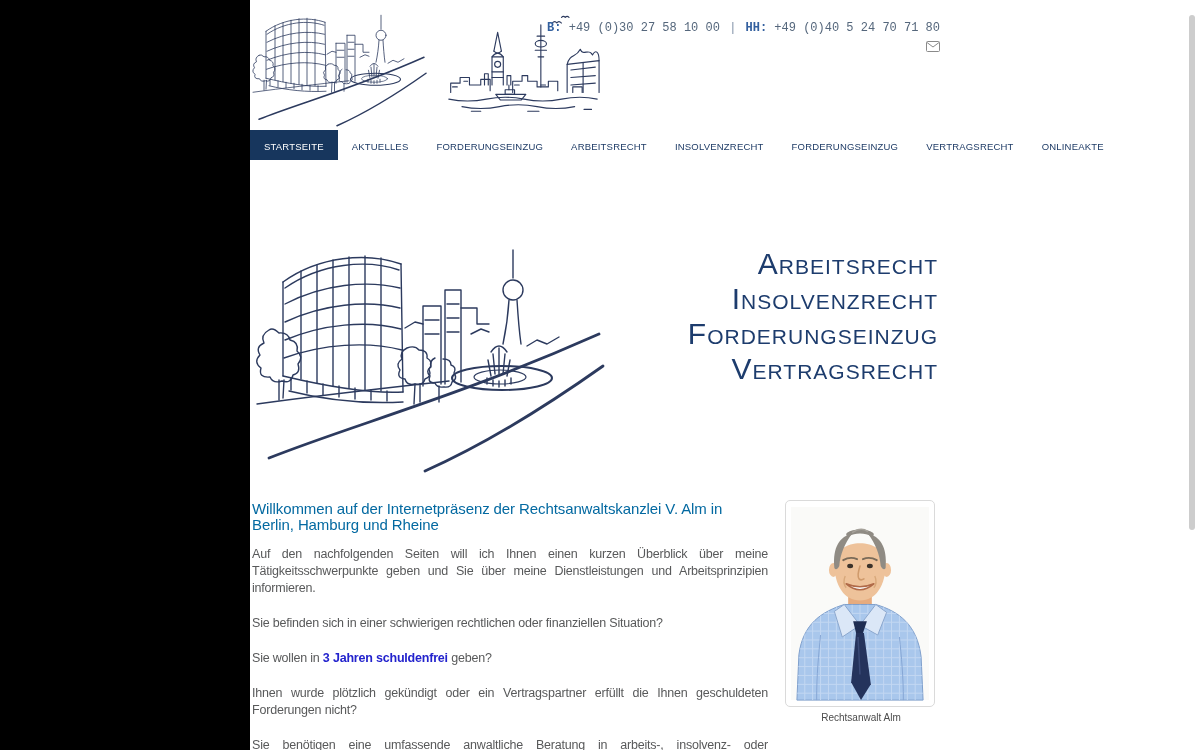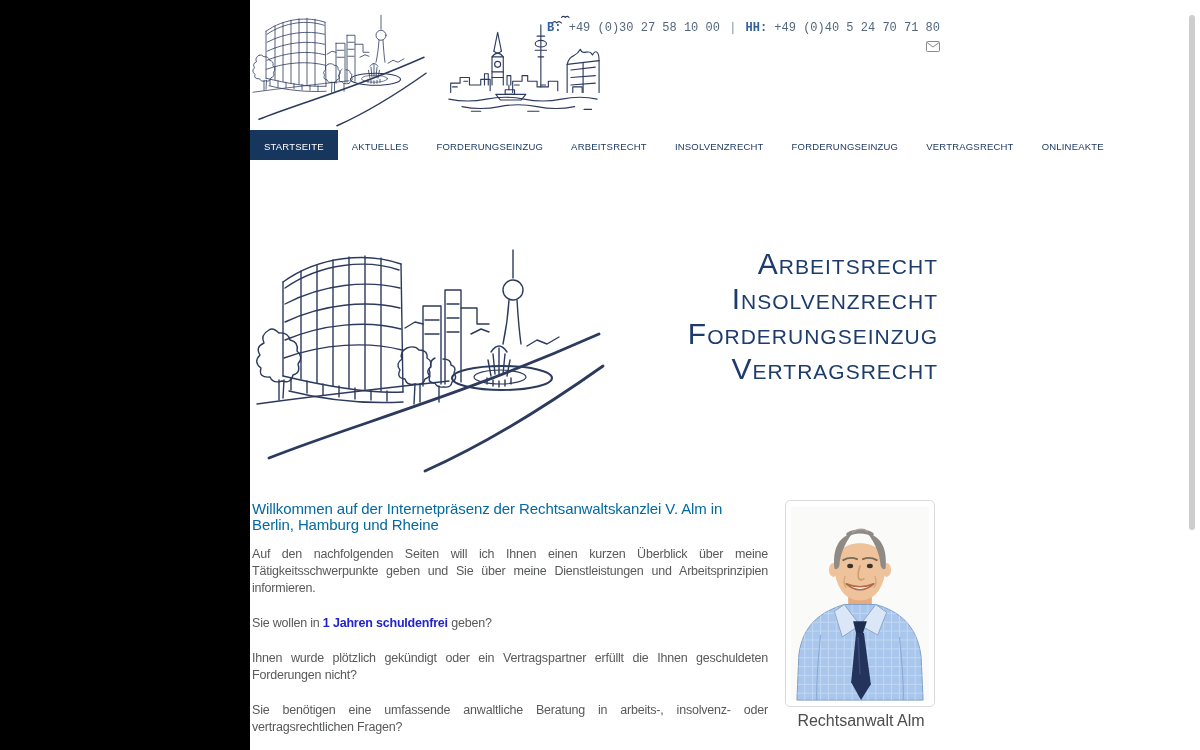--- a/index.html
+++ b/index.html
@@ -32,21 +32,21 @@
   
   .intro{position:absolute;left:2px;top:501px;width:516px;}
   .intro h1{font-size:15px;line-height:16px;font-weight:400;color:#0369a1;margin:0 0 13px 0;letter-spacing:-.1px;}
   .intro p{font-size:12.5px;line-height:17px;color:#58595a;margin:0 0 18px 0;text-align:justify;letter-spacing:-.2px;}
   .blue-link{color:#2323cd;font-weight:bold;text-decoration:none;cursor:pointer;}
 
   
   .photo-card{position:absolute;left:535px;top:500px;width:150px;height:207px;margin:0;
               background:#fff;border:1px solid #dadada;border-radius:5px;padding:5px;box-sizing:border-box;}
   .photo-caption{position:absolute;left:535px;top:712px;width:152px;text-align:center;
-                 font-size:16px;color:#4c4c4c;}
+                 font-size:10px;color:#4c4c4c;}
 
   
   .scrollbar-thumb{position:absolute;left:1189px;top:15px;width:6px;height:515px;
                    background:#cdcdcd;border-radius:3px;cursor:pointer;}
 
   .line-art{stroke:#2c3a5e;fill:none;stroke-linecap:round;stroke-linejoin:round;}
 </style>
 </head>
 <body>
 
@@ -206,21 +206,22 @@
     <div class="hero-headings">
       <div class="hero-heading">Arbeitsrecht</div>
       <div class="hero-heading">Insolvenzrecht</div>
       <div class="hero-heading">Forderungseinzug</div>
       <div class="hero-heading">Vertragsrecht</div>
     </div>
 
     <section class="intro">
       <h1>Willkommen auf der Internetpräsenz der Rechtsanwaltskanzlei V. Alm in Berlin, Hamburg und Rheine</h1>
       <p>Auf den nachfolgenden Seiten will ich Ihnen einen kurzen Überblick über meine Tätigkeitsschwerpunkte geben und Sie über meine Dienstleistungen und Arbeitsprinzipien informieren.</p>
-      <p><span>Sie wollen in </span><a class="blue-link">1 Jahren schuldenfrei</a><span> geben?</span></p>
+      <p>Sie befinden sich in einer schwierigen rechtlichen oder finanziellen Situation?</p>
+      <p><span>Sie wollen in </span><a class="blue-link">3 Jahren schuldenfrei</a><span> geben?</span></p>
       <p>Ihnen wurde plötzlich gekündigt oder ein Vertragspartner erfüllt die Ihnen geschuldeten Forderungen nicht?</p>
       <p>Sie benötigen eine umfassende anwaltliche Beratung in arbeits-, insolvenz- oder vertragsrechtlichen Fragen?</p>
     </section>
 
     <figure class="photo-card">
       <svg width="138" height="195" viewBox="0 0 140 196">
         <defs>
           <clipPath id="shirtClip">
               <path d="M6,196 L8,150 C12,118 32,106 54,99 L86,99 C110,106 128,120 132,152 L134,196 Z"></path>
             </clipPath>

